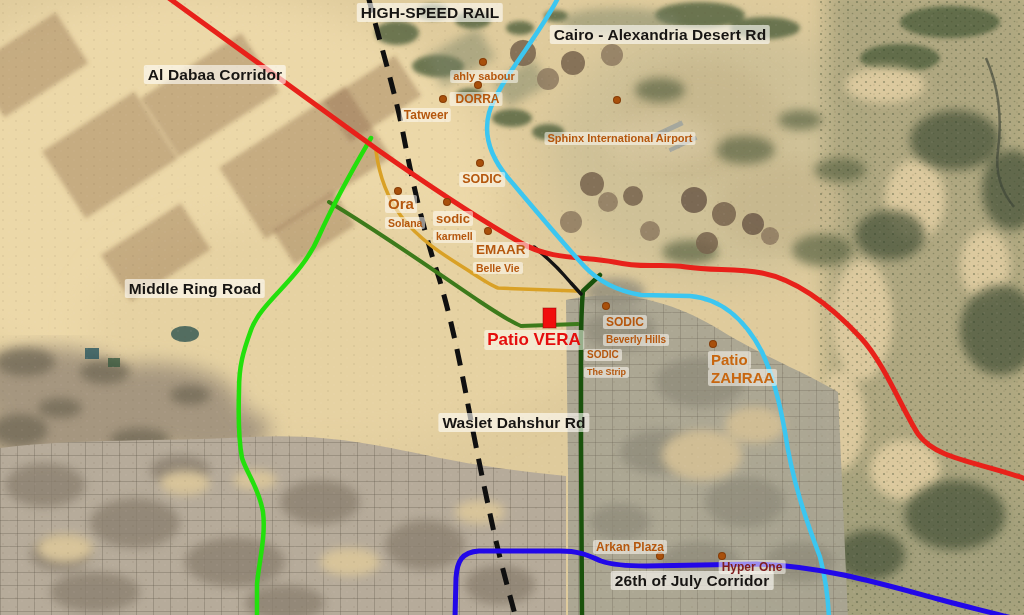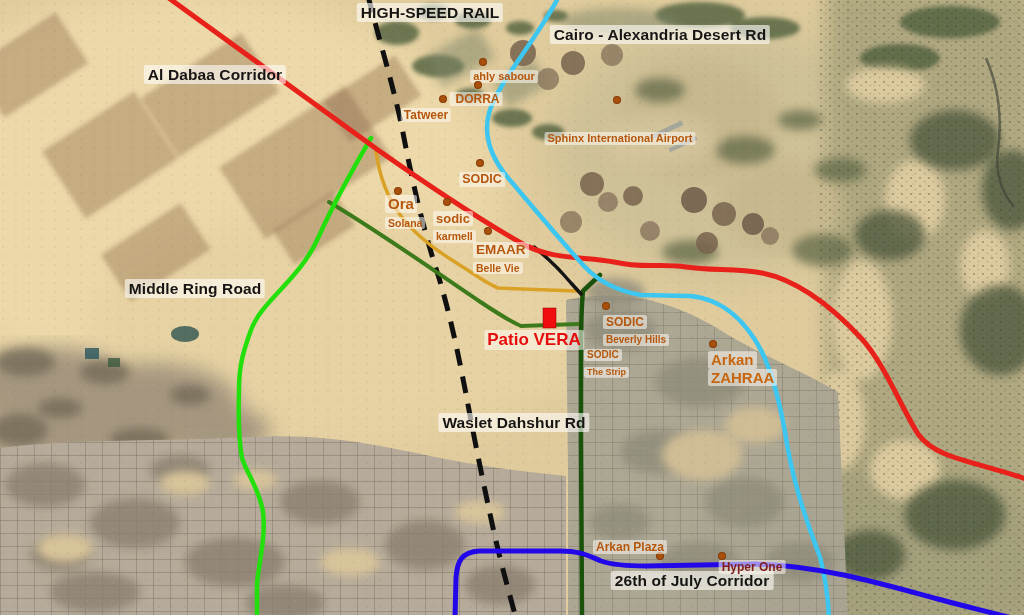--- a/index.html
+++ b/index.html
@@ -238,21 +238,21 @@
   </svg>
 
   <div id="labels">
       <div class="road-label" style="left: 430px; top: 3px;">HIGH-SPEED RAIL</div>
       <div class="road-label" style="left: 660px; top: 25px;">Cairo - Alexandria Desert Rd</div>
       <div class="road-label" style="left: 215px; top: 65px;">Al Dabaa Corridor</div>
       <div class="road-label" style="left: 195px; top: 279px;">Middle Ring Road</div>
       <div class="road-label" style="left: 514px; top: 413px;">Waslet Dahshur Rd</div>
       <div class="road-label" style="left: 692px; top: 571px;">26th of July Corridor</div>
       <div class="dot" style="left: 483px; top: 62px; background: rgb(168, 80, 12);"></div>
-      <div class="place-label center" style="left: 484px; top: 66px; color: rgb(181, 87, 14); margin-left: 20px;">
+      <div class="place-label center" style="left: 484px; top: 66px; color: rgb(181, 87, 14);">
         <div class="pl-row"><span class="pl-chip" style="font-size: 11px; font-weight: bold;">ahly sabour</span></div>
       </div>
       <div class="dot" style="left: 478px; top: 85px; background: rgb(168, 80, 12);"></div>
       <div class="place-label center" style="left: 476px; top: 89px; color: rgb(181, 87, 14);">
         <div class="pl-row"><span class="pl-chip" style="font-size: 12px; font-weight: bold; padding-left: 6px;">DORRA</span></div>
       </div>
       <div class="dot" style="left: 443px; top: 99px; background: rgb(168, 80, 12);"></div>
       <div class="place-label center" style="left: 426px; top: 105px; color: rgb(181, 87, 14);">
         <div class="pl-row"><span class="pl-chip" style="font-size: 12px; font-weight: bold;">Tatweer</span></div>
       </div>
@@ -286,21 +286,21 @@
       </div>
       <div class="place-label" style="left: 584px; top: 344px; color: rgb(181, 87, 14);">
         <div class="pl-row"><span class="pl-chip" style="font-size: 10px; font-weight: bold;">SODIC</span></div>
         <div class="pl-row"><span class="pl-chip" style="font-size: 9px; font-weight: 600;">The Strip</span></div>
       </div>
       <div class="place-label center" style="left: 534px; top: 330px; color: rgb(229, 13, 13);">
         <div class="pl-row"><span class="pl-chip" style="font-size: 17px; font-weight: bold;">Patio VERA</span></div>
       </div>
       <div class="dot" style="left: 713px; top: 344px; background: rgb(168, 80, 12);"></div>
       <div class="place-label" style="left: 708px; top: 351px; color: rgb(200, 102, 15);">
-        <div class="pl-row"><span class="pl-chip" style="font-size: 15px; font-weight: bold;">Arkan</span></div>
+        <div class="pl-row"><span class="pl-chip" style="font-size: 15px; font-weight: bold;">Patio</span></div>
         <div class="pl-row"><span class="pl-chip" style="font-size: 15px; font-weight: bold;">ZAHRAA</span></div>
       </div>
       <div class="dot" style="left: 660px; top: 556px; background: rgb(168, 80, 12);"></div>
       <div class="place-label center" style="left: 630px; top: 537px; color: rgb(181, 87, 14);">
         <div class="pl-row"><span class="pl-chip" style="font-size: 12px; font-weight: bold;">Arkan Plaza</span></div>
       </div>
       <div class="dot" style="left: 722px; top: 556px; background: rgb(168, 80, 12);"></div>
       <div class="place-label center" style="left: 752px; top: 557px; color: #7f1d1d;">
         <div class="pl-row"><span class="pl-chip" style="font-size: 12px; font-weight: bold;">Hyper One</span></div>
       </div>

